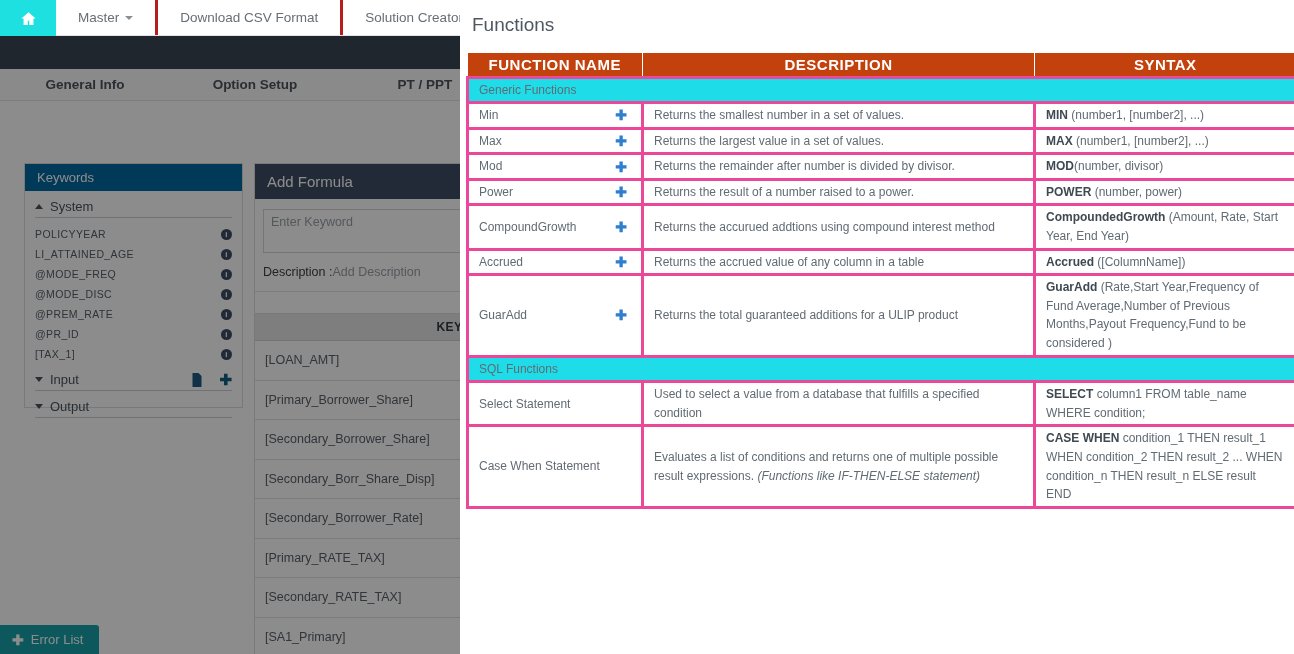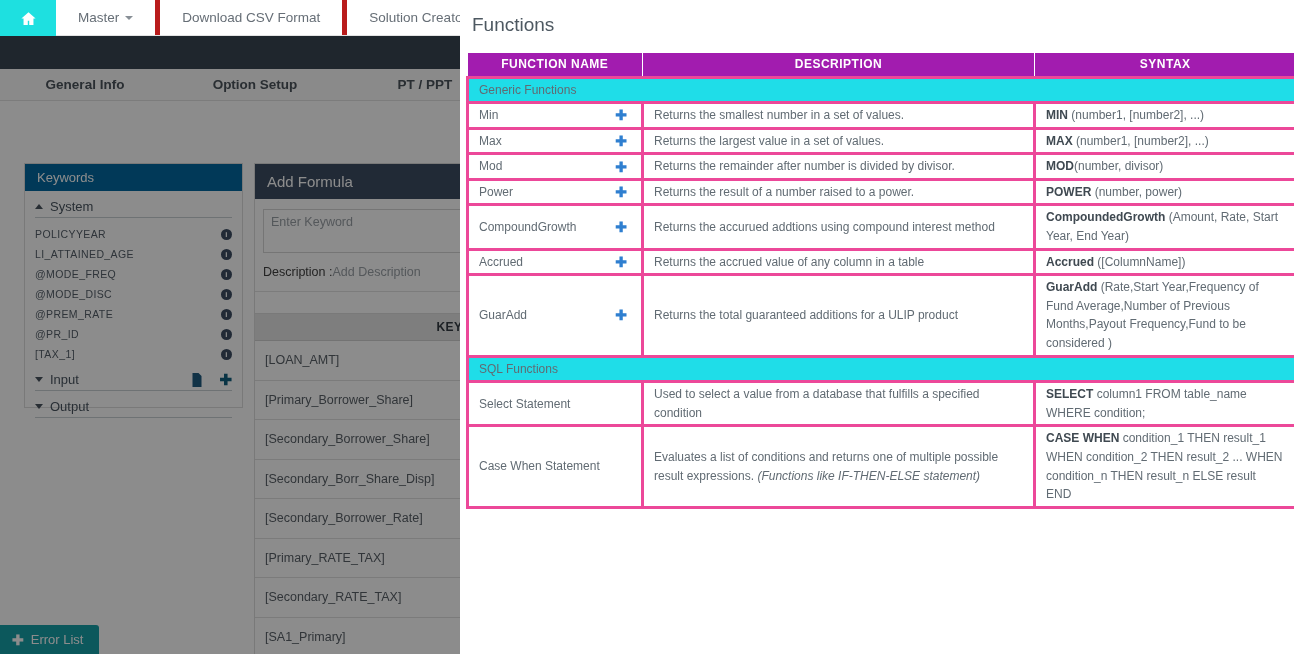--- a/index.html
+++ b/index.html
@@ -37,21 +37,21 @@
     width: 56px; height: 36px;
     background: #1ee0e0;
     display: flex; align-items: center; justify-content: center;
     color: #ffffff;
   }
   .nav-home svg { width: 17px; height: 17px; fill: #ffffff; }
   .nav-item {
     display: flex; align-items: center; justify-content: center;
     padding: 0 22px;
     font-size: 13.5px; color: #666e76;
-    border-right: 5px solid #b91c1c;
+    border-right: 3px solid #b91c1c;
     white-space: nowrap;
   }
   .nav-item:first-of-type { border-left: 1px solid #e7e7e7; }
   .caret-down {
     display: inline-block;
     margin-left: 6px;
     width: 0; height: 0;
     border-left: 4px solid transparent;
     border-right: 4px solid transparent;
     border-top: 4px solid #888f96;
@@ -264,23 +264,23 @@
     position: absolute; left: 6px; top: 53px;
     width: 828px;
     border-collapse: collapse;
     table-layout: fixed;
   }
   .ftable col.c1 { width: 175px; }
   .ftable col.c2 { width: 392px; }
   .ftable col.c3 { width: 261px; }
 
   .ftable thead th {
-    background: #a21caf;
+    background: #c2410c;
     color: #ffffff;
-    font-size: 12px;
+    font-size: 15px;
     font-weight: bold;
     letter-spacing: .5px;
     height: 24px;
     border-right: 1px solid #ffffff;
     text-align: center;
     vertical-align: middle;
   }
   .ftable thead th:last-child { border-right: none; }
 
   tr.section td {

